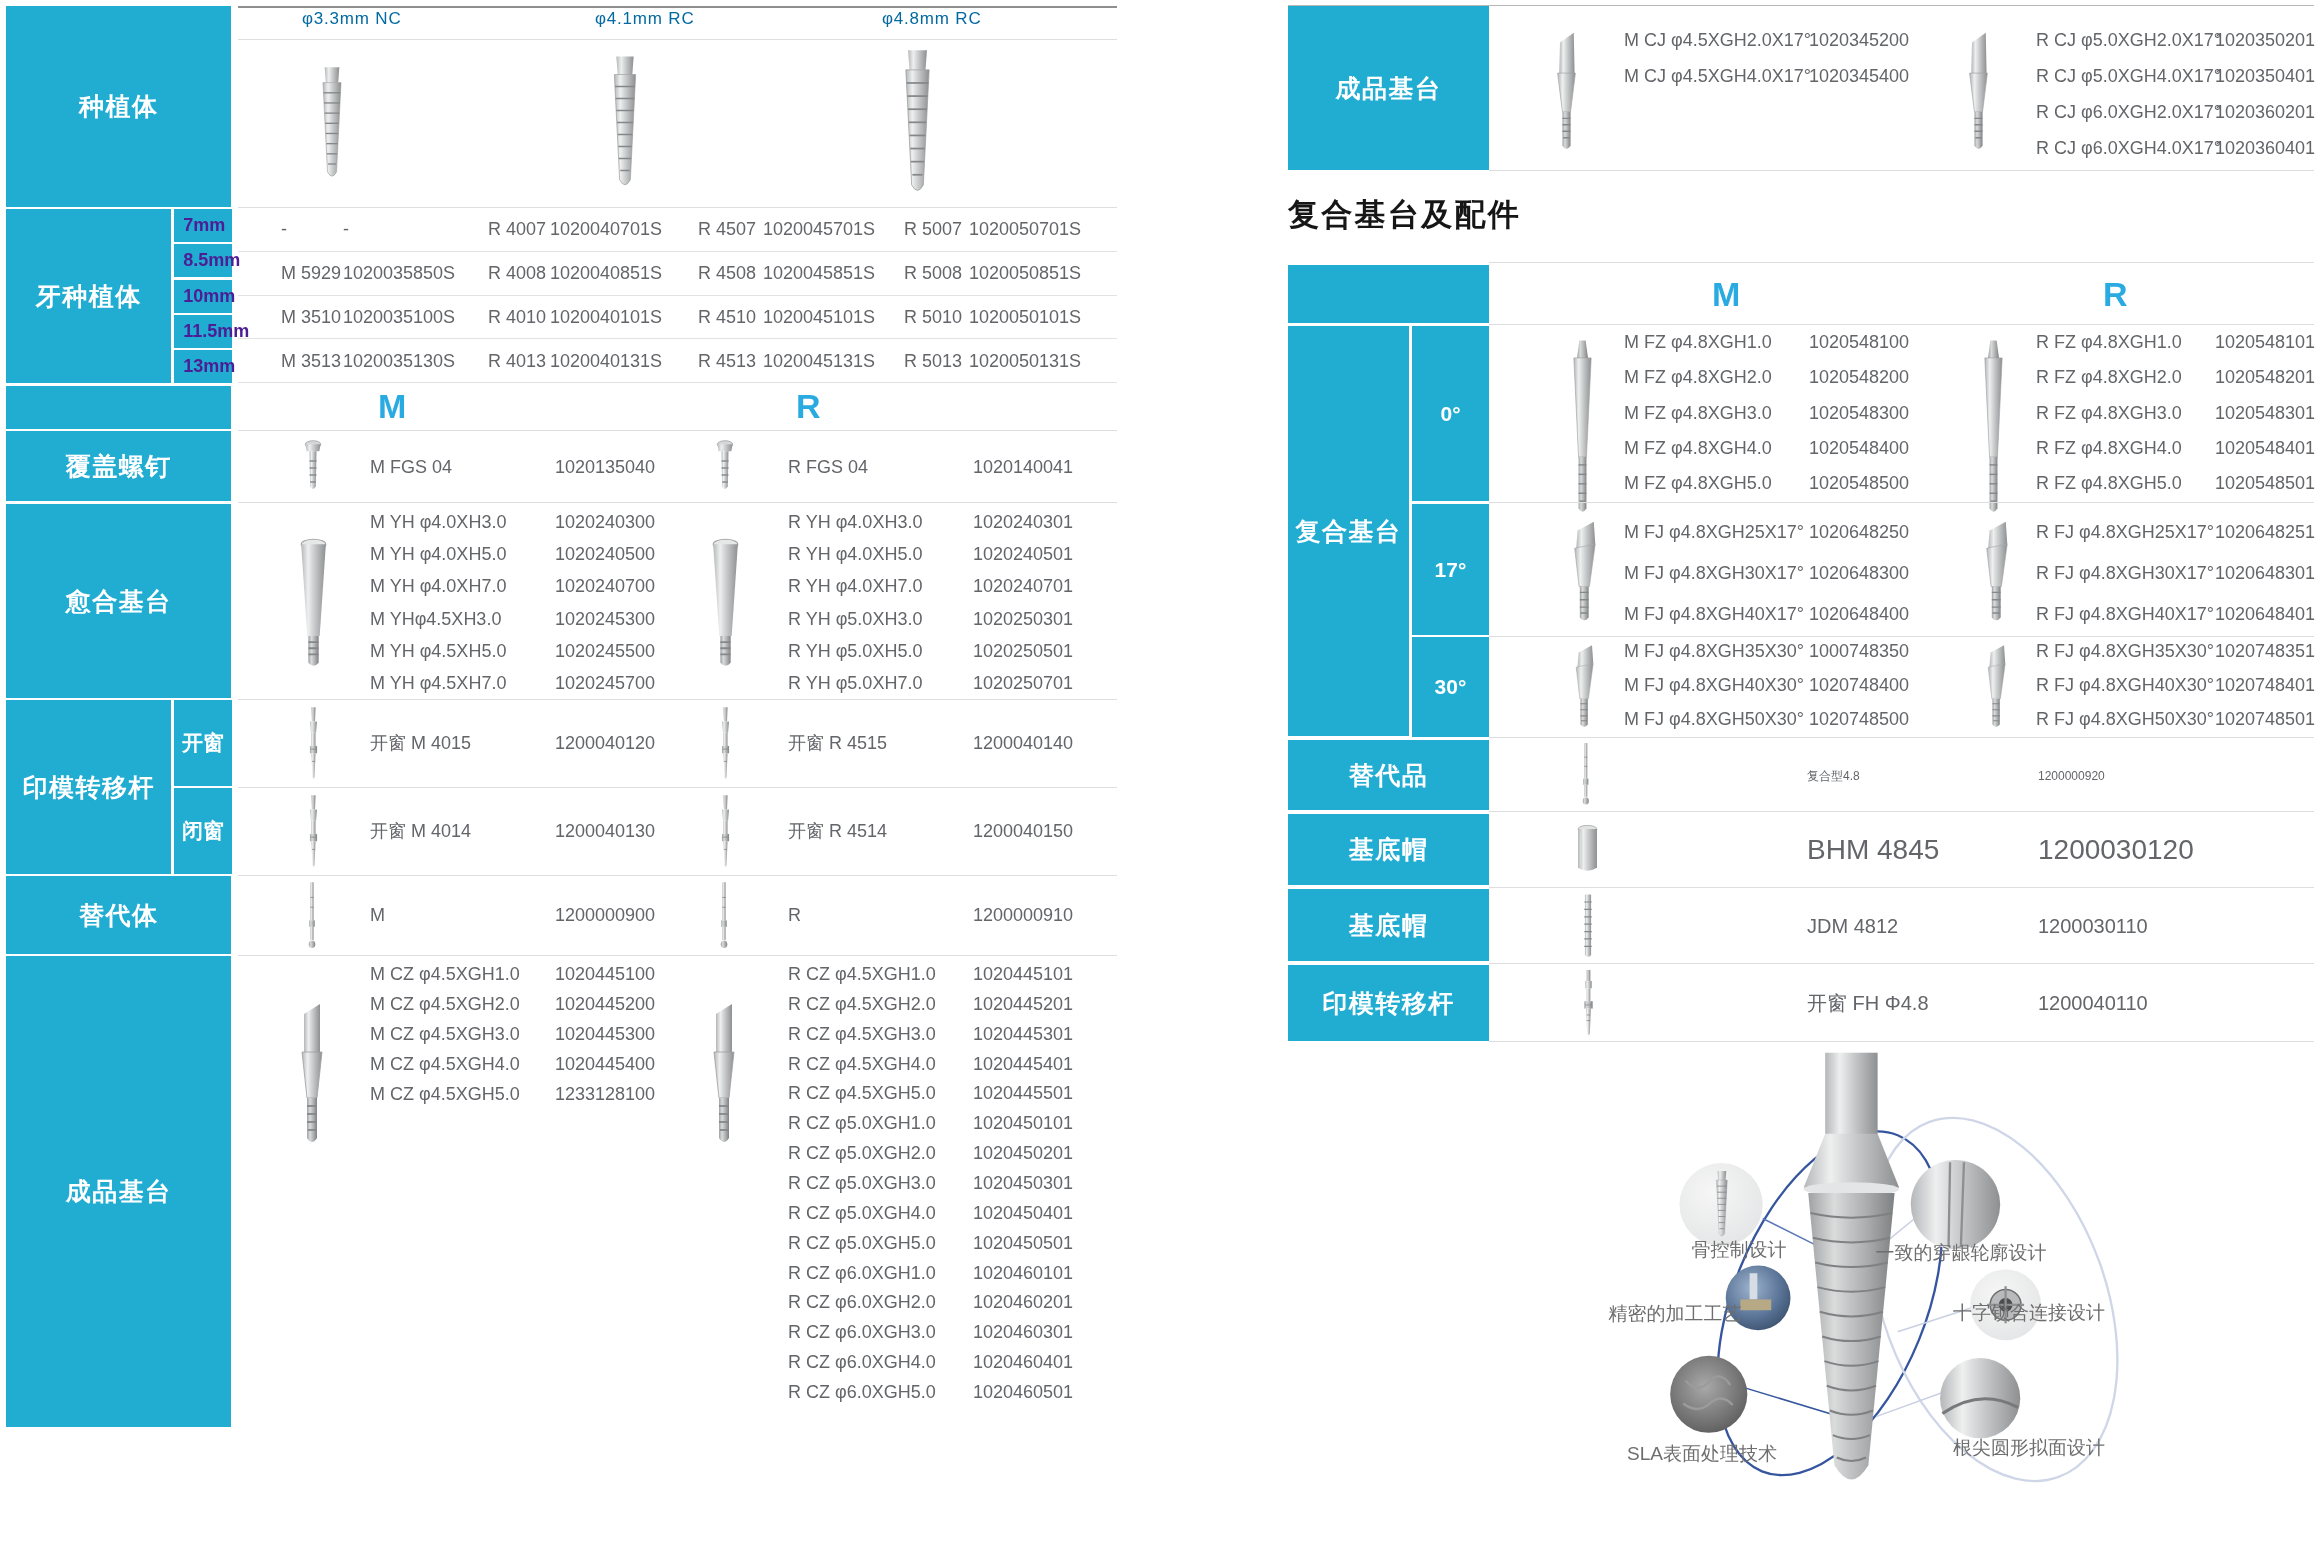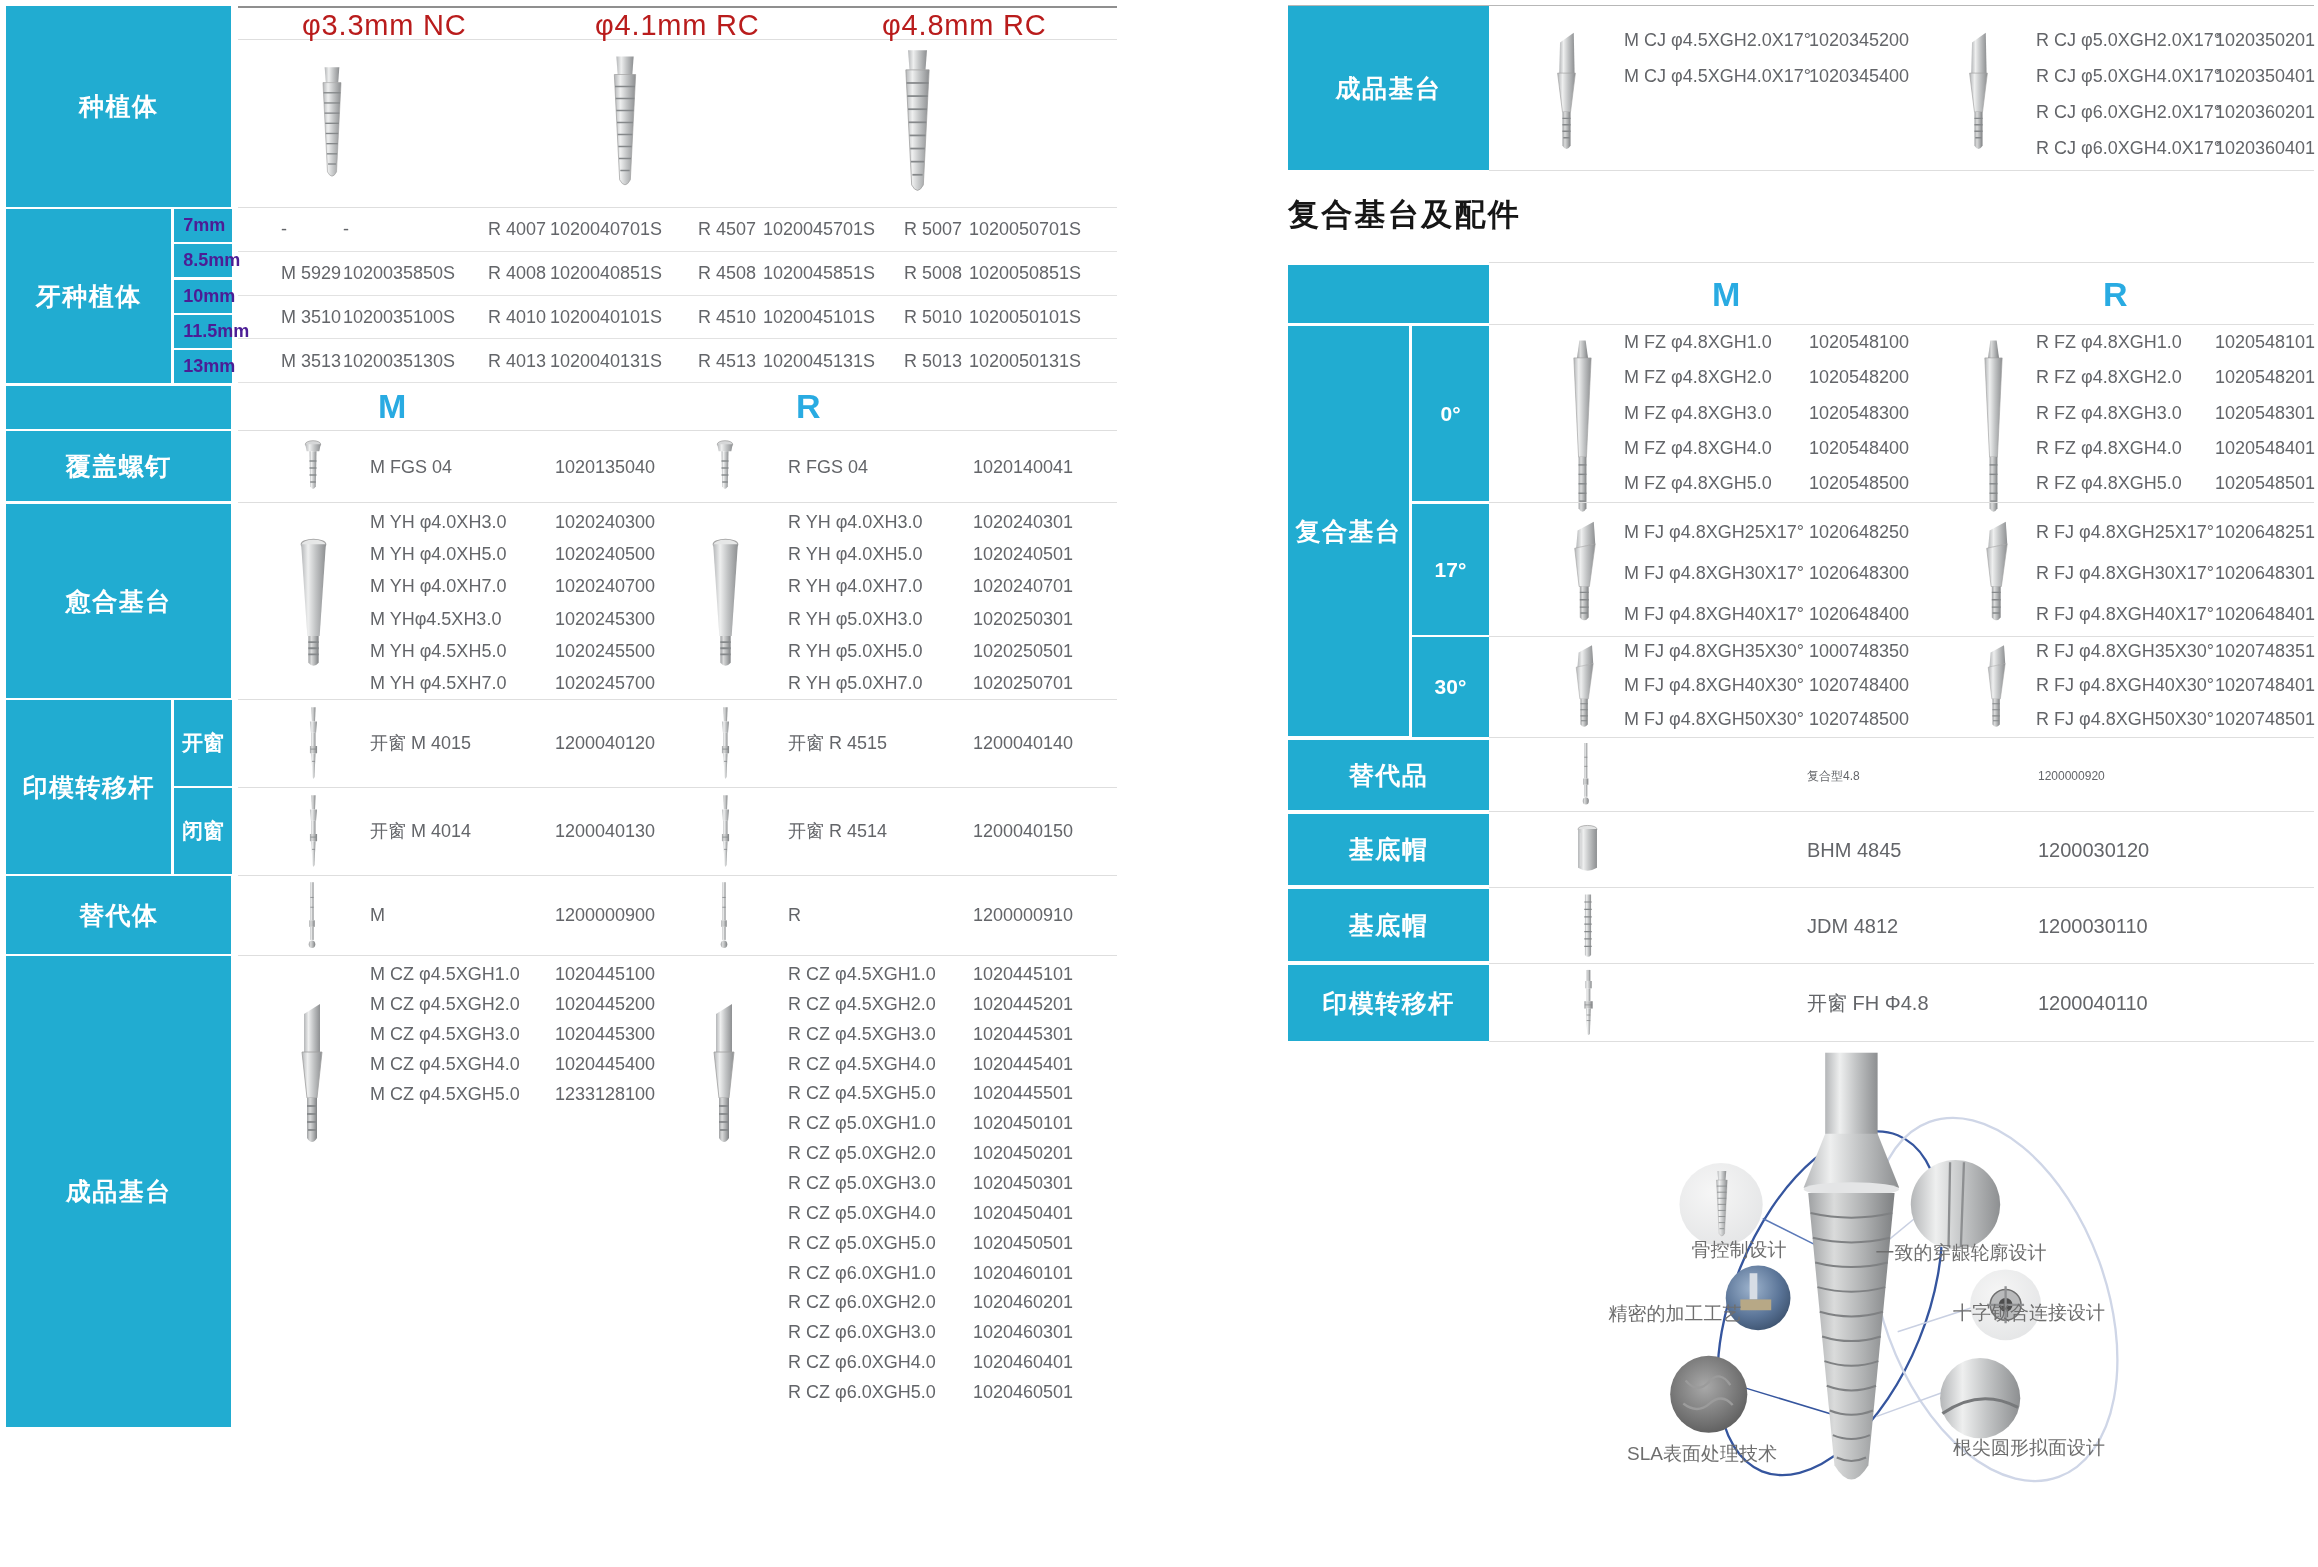--- a/index.html
+++ b/index.html
@@ -3,21 +3,21 @@
 <meta charset="utf-8">
 <style>
   html,body{margin:0;padding:0}
   body{width:2319px;height:1567px;background:#ffffff;position:relative;overflow:hidden;
        font-family:"Liberation Sans","DejaVu Sans",sans-serif;color:#636569}
   .sb{position:absolute;background:#21acd1;color:#fff;display:flex;align-items:center;justify-content:center;
       font-weight:bold;font-size:25px;letter-spacing:1.5px;text-align:center}
   .sb.sub{font-size:21px;letter-spacing:0}
   .hline{position:absolute;height:0.8px;background:#dedede}
   .dline{position:absolute;background:#8f8f8f}
-  .phead{position:absolute;font-size:29px;color:#b91c1c;letter-spacing:0.8px;white-space:nowrap}
+  .phead{position:absolute;font-size:17px;color:#0369a1;letter-spacing:0.8px;white-space:nowrap}
   .mr{position:absolute;font-size:34px;font-weight:bold;color:#29abe2}
   .plist{position:absolute;display:flex;flex-direction:column}
   .pl{flex:1;position:relative;font-size:18px}
   .pl .nm{position:absolute;left:0;top:50%;transform:translateY(-50%);white-space:nowrap}
   .pl .cd{position:absolute;left:185px;top:50%;transform:translateY(-50%);white-space:nowrap}
   .plist.acc .pl .cd{left:231px}
   .irows{position:absolute;display:flex;flex-direction:column}
   .irow{flex:1;position:relative;border-bottom:0.8px solid #e2e2e2;font-size:18px}
   .irow span{position:absolute;top:50%;transform:translateY(-50%);white-space:nowrap}
   .sizecol{position:absolute;display:flex;flex-direction:column;row-gap:2.3px}
@@ -744,21 +744,21 @@
   </div>
   <div class="hline" style="left:1489px;top:811px;width:825px"></div>
 
   <div class="sb" style="left:1288px;top:814px;width:201px;height:71px">
       <span>基底帽</span>
     </div>
   <svg class="icon" style="left:1572px;top:824px" width="31" height="51" viewBox="0 0 40 66">
       <use href="#sym-cap" width="40" height="66"></use>
     </svg>
   <div class="plist acc" style="left:1807px;top:813px;width:494px;height:73px">
-    <div class="pl" style="font-size:20px">
+    <div class="pl" style="font-size:28px">
         <span class="nm">BHM 4845</span>
         <span class="cd">1200030120</span>
       </div>
   </div>
   <div class="hline" style="left:1489px;top:887px;width:825px"></div>
 
   <div class="sb" style="left:1288px;top:889px;width:201px;height:72px">
       <span>基底帽</span>
     </div>
   <svg class="icon" style="left:1578px;top:892px" width="20" height="68" viewBox="0 0 26 88">

